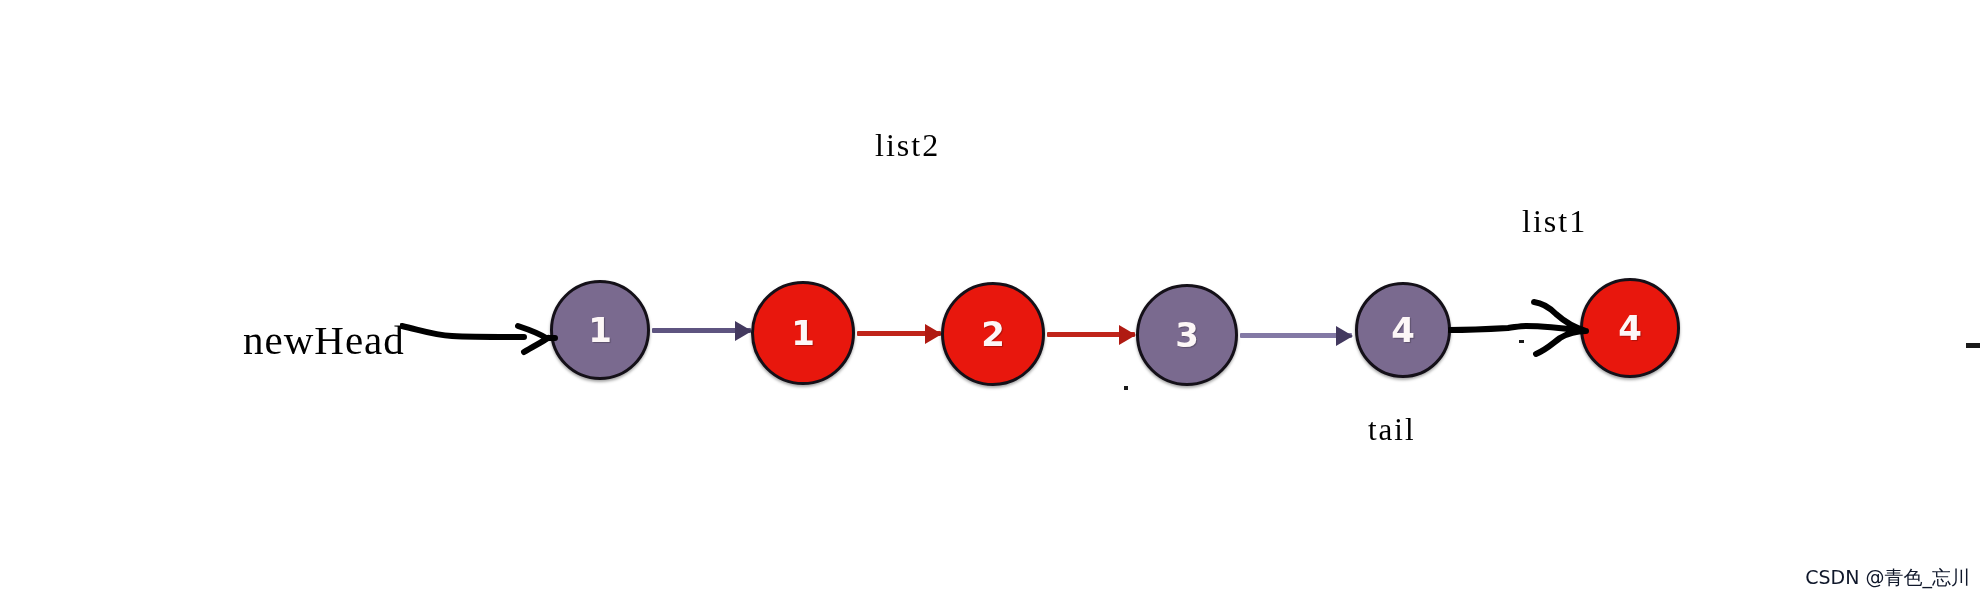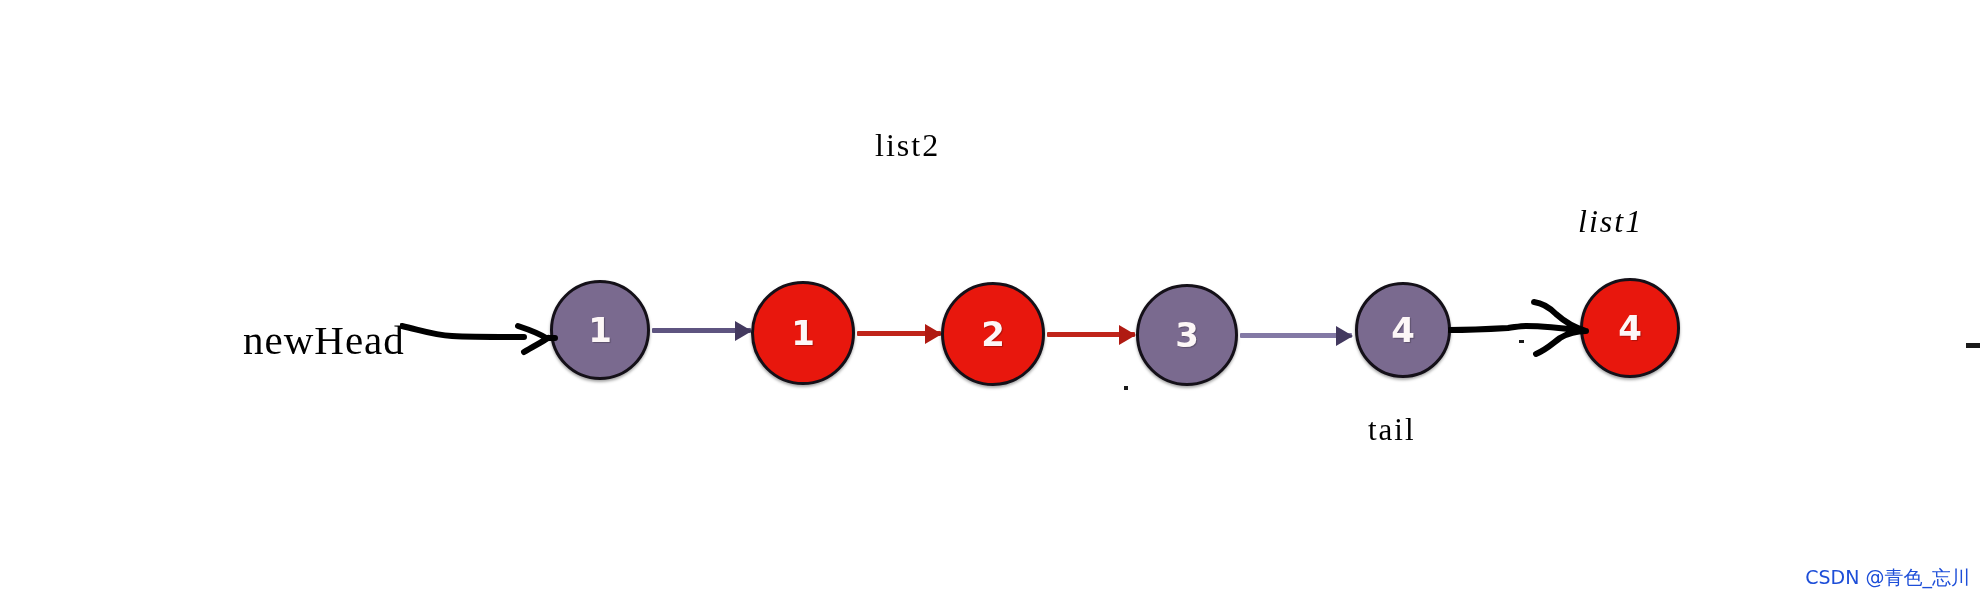--- a/index.html
+++ b/index.html
@@ -82,41 +82,41 @@
   .label-list    { font-size: 32px; }
   .label-tail    { font-size: 31px; }
 
   
   .watermark {
     position: absolute;
     right: 14px;
     bottom: 8px;
     font-family: "DejaVu Sans", "Liberation Sans", sans-serif;
     font-size: 19px;
-    color: #1d4ed8;
+    color: #0f172a;
     white-space: nowrap;
     user-select: none;
     z-index: 9;
   }
 
   
   .speck {
     position: absolute;
     background: #1a1a1a;
     z-index: 4;
   }
 </style>
 </head>
 <body>
 
 <div id="canvas">
 
   <div class="label label-list" style="left:875px; top:127px;">list2</div>
 
-  <div class="label label-list" style="left:1578px; top:203px;font-style:italic;">list1</div>
+  <div class="label label-list" style="left:1522px; top:203px;">list1</div>
 
   <div class="label label-newhead" style="left:243px; top:316px;">newHead</div>
 
   <div class="label label-tail" style="left:1368px; top:412px;text-align:right;">tail</div>
 
   <svg class="pen" style="left:400px; top:296px; width:190px; height:84px;" viewBox="0 0 190 84">
     <path d="M2,30 C20,34 34,39 52,40 C72,41 96,41 124,41
              M118,30 C130,34 140,38 146,42
              M124,56 C134,50 142,46 148,42
              M148,42 C150,42 152,42 155,42" fill="none" stroke="#000000" stroke-width="6" stroke-linecap="round" stroke-linejoin="round"></path>

